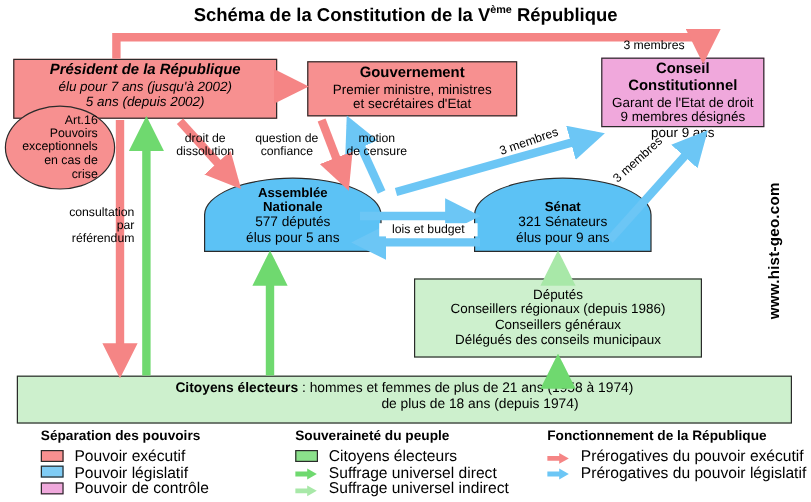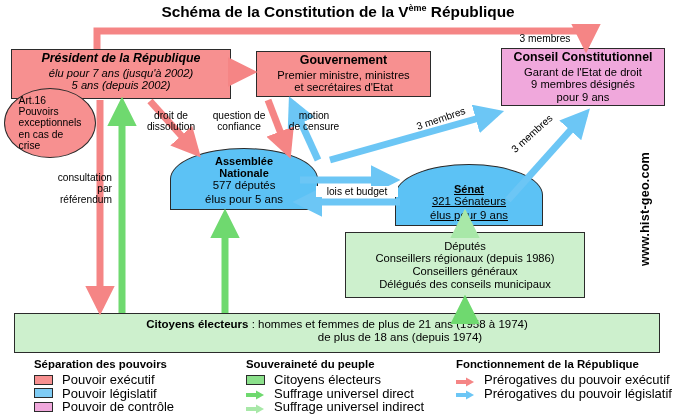--- a/index.html
+++ b/index.html
@@ -24,44 +24,44 @@
     font-size:11.2px;
     padding:2px 4px;
   }
   .node .ttl { font-weight:bold; font-size:12.4px; display:block; margin-bottom:1px; }
   .exec { background:#F79090; }
   .ctrl { background:#F0A8DC; }
   .green{ background:#CDF0CD; }
 
   #president { left:11px;  top:49px;  width:220px; height:50px;font-style:italic; }
   #gouvernement { left:256px; top:51px; width:175px; height:46px; }
-  #conseil { left:501px; top:48px; width:164px; height:58px; }
+  #conseil { left:501px; top:48px; width:136px; height:58px; }
 
   #art16 {
     position:absolute; left:4px; top:88px; width:92px; height:70px;
     background:#F79090; border:1.6px solid #2b2b2b; border-radius:50%;
     display:flex; align-items:center; justify-content:center;
-    text-align:left; font-size:10.3px; line-height:1.08; z-index:4;
+    text-align:right; font-size:10.3px; line-height:1.08; z-index:4;
   }
 
   .dome {
     position:absolute;
     border:1.6px solid #2b2b2b;
     background:#5CC2F5;
     border-top-left-radius:100% 100%;
     border-top-right-radius:100% 100%;
     text-align:center;
     line-height:1.18;
     font-size:11.4px;
     display:flex; flex-direction:column; justify-content:flex-end;
     padding-bottom:3px;
   }
   .dome .ttl { font-weight:bold; font-size:11px; line-height:1.1; }
   #assemblee { left:170px; top:148px; width:148px; height:62px; }
-  #senat     { left:395px; top:164px; width:148px; height:62px;text-decoration:underline; }
+  #senat     { left:395px; top:148px; width:148px; height:62px; }
 
   #college { left:345px; top:232px; width:240px; height:66px; font-size:11.2px; }
   #college .inner { display:flex; flex-direction:column; justify-content:center; height:100%; }
 
   #citoyens {
     left:14px; top:313px; width:646px; height:40px;
     text-align:left; padding:4px 10px; font-size:11.5px;
   }
   #citoyens .line { display:block; }
   #citoyens .l1 { text-align:center; }

